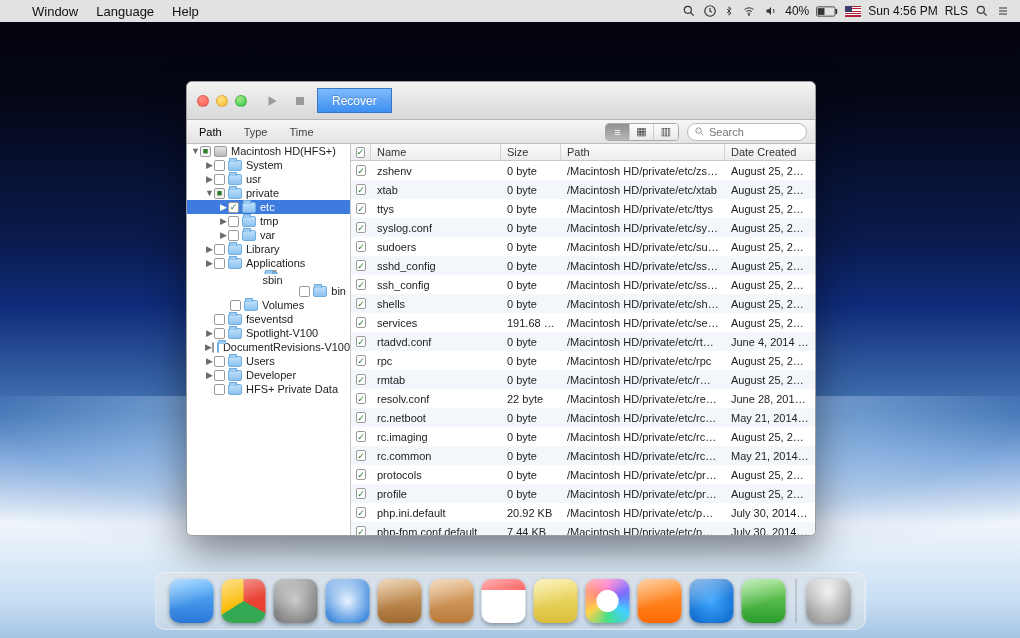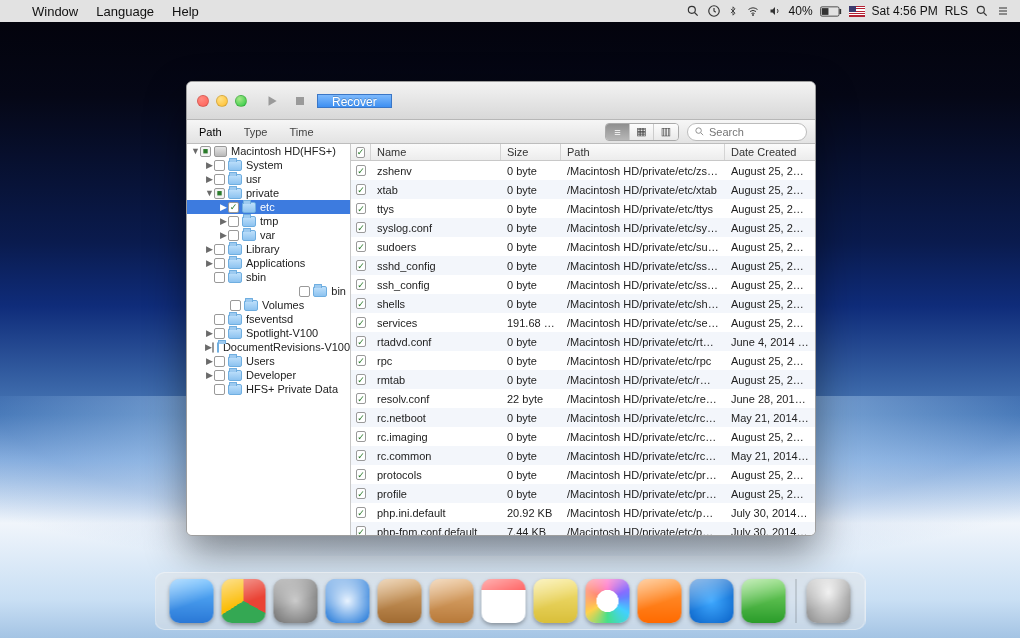--- a/index.html
+++ b/index.html
@@ -19,21 +19,21 @@
 .traffic{display:flex;gap:7px;margin-right:4px}
 .tl{width:12px;height:12px;border-radius:50%;border:1px solid rgba(0,0,0,.15)}
 .tl.r{background:radial-gradient(circle at 35% 30%,#ff8a80,#ff5f57)}
 .tl.y{background:radial-gradient(circle at 35% 30%,#ffe082,#ffbd2e)}
 .tl.g{background:radial-gradient(circle at 35% 30%,#a5e887,#28c840)}
 .title-center{flex:1;display:flex;flex-direction:column;align-items:center;gap:2px}
 .title-center .msg{font-size:11px;color:#333}
 .progress{width:270px;height:12px;border:1px solid #bbb;border-radius:3px;background:linear-gradient(#fff,#eaeaea);box-shadow:inset 0 1px 2px rgba(0,0,0,.12)}
 .tb-btns{display:flex;align-items:center;gap:6px}
 .icnbtn{width:22px;height:22px;display:inline-flex;align-items:center;justify-content:center;color:#888}
-.recover{height:14px;padding:0 14px;border:1px solid #3a76c6;border-radius:0;background:linear-gradient(#7ebafd,#3d8ff1);color:#fff;font-size:12px;text-shadow:0 -1px rgba(0,0,0,.2);font-weight:500}
+.recover{height:25px;padding:0 14px;border:1px solid #3a76c6;border-radius:0;background:linear-gradient(#7ebafd,#3d8ff1);color:#fff;font-size:12px;text-shadow:0 -1px rgba(0,0,0,.2);font-weight:500}
 
 .toolbar{height:24px;background:linear-gradient(#f6f6f6,#e3e3e3);border-bottom:1px solid #bdbdbd;display:flex;align-items:center;padding:0 8px;font-size:11px;color:#444}
 .toolbar .tab{margin-right:14px;padding:2px 4px;border-radius:3px}
 .toolbar .tab.active{color:#000}
 .toolbar .spacer{flex:1}
 .viewseg{display:flex;border:1px solid #aaa;border-radius:4px;overflow:hidden;height:18px;margin-right:8px}
 .viewseg span{width:24px;display:inline-flex;align-items:center;justify-content:center;font-size:11px;background:linear-gradient(#fdfdfd,#e9e9e9);border-right:1px solid #ccc}
 .viewseg span:last-child{border-right:0}
 .viewseg span.active{background:linear-gradient(#8f8f8f,#b7b7b7);color:#fff}
 .search{display:flex;align-items:center;height:18px;border:1px solid #bcbcbc;border-radius:9px;background:#fff;padding:0 6px;min-width:120px;gap:4px}
@@ -117,21 +117,21 @@
     <span class="icon">
         <svg width="22" height="11" viewBox="0 0 26 12">
           <rect x="0.5" y="0.5" width="22" height="11" rx="2" fill="none" stroke="#333"></rect>
           <rect x="2" y="2" width="8" height="8" fill="#333"></rect>
           <rect x="23" y="3" width="2" height="6" fill="#333"></rect>
         </svg>
       </span>
     <span class="icon">
         <span class="flag"></span>
       </span>
-    <span>Sat 4:56 PM</span>
+    <span>Sun 4:56 PM</span>
     <span style="font-weight:500">RLS</span>
     <span class="icon">
         <svg width="14" height="14" viewBox="0 0 24 24" fill="none" stroke="#333" stroke-width="2">
           <circle cx="10" cy="10" r="6"></circle>
           <line x1="20" y1="20" x2="15" y2="15"></line>
         </svg>
       </span>
     <span class="icon">
         <svg width="14" height="12" viewBox="0 0 24 24" fill="none" stroke="#333" stroke-width="2">
           <line x1="4" y1="6" x2="20" y2="6"></line>
@@ -232,21 +232,21 @@
           <span class="cb"></span>
           <span class="fld"></span>
           <span>Library</span>
         </div>
         <div class="row" style="padding-left: 18px;">
           <span class="arrow">▶</span>
           <span class="cb"></span>
           <span class="fld"></span>
           <span>Applications</span>
         </div>
-        <div class="row" style="padding-left: 18px;">
+        <div class="row" style="padding-left: 12px; flex-direction: column;">
           <span class="arrow"></span>
           <span class="cb"></span>
           <span class="fld"></span>
           <span>sbin</span>
         </div>
         <div class="row" style="padding-left: 18px; justify-content: flex-end;">
           <span class="arrow"></span>
           <span class="cb"></span>
           <span class="fld"></span>
           <span>bin</span>

